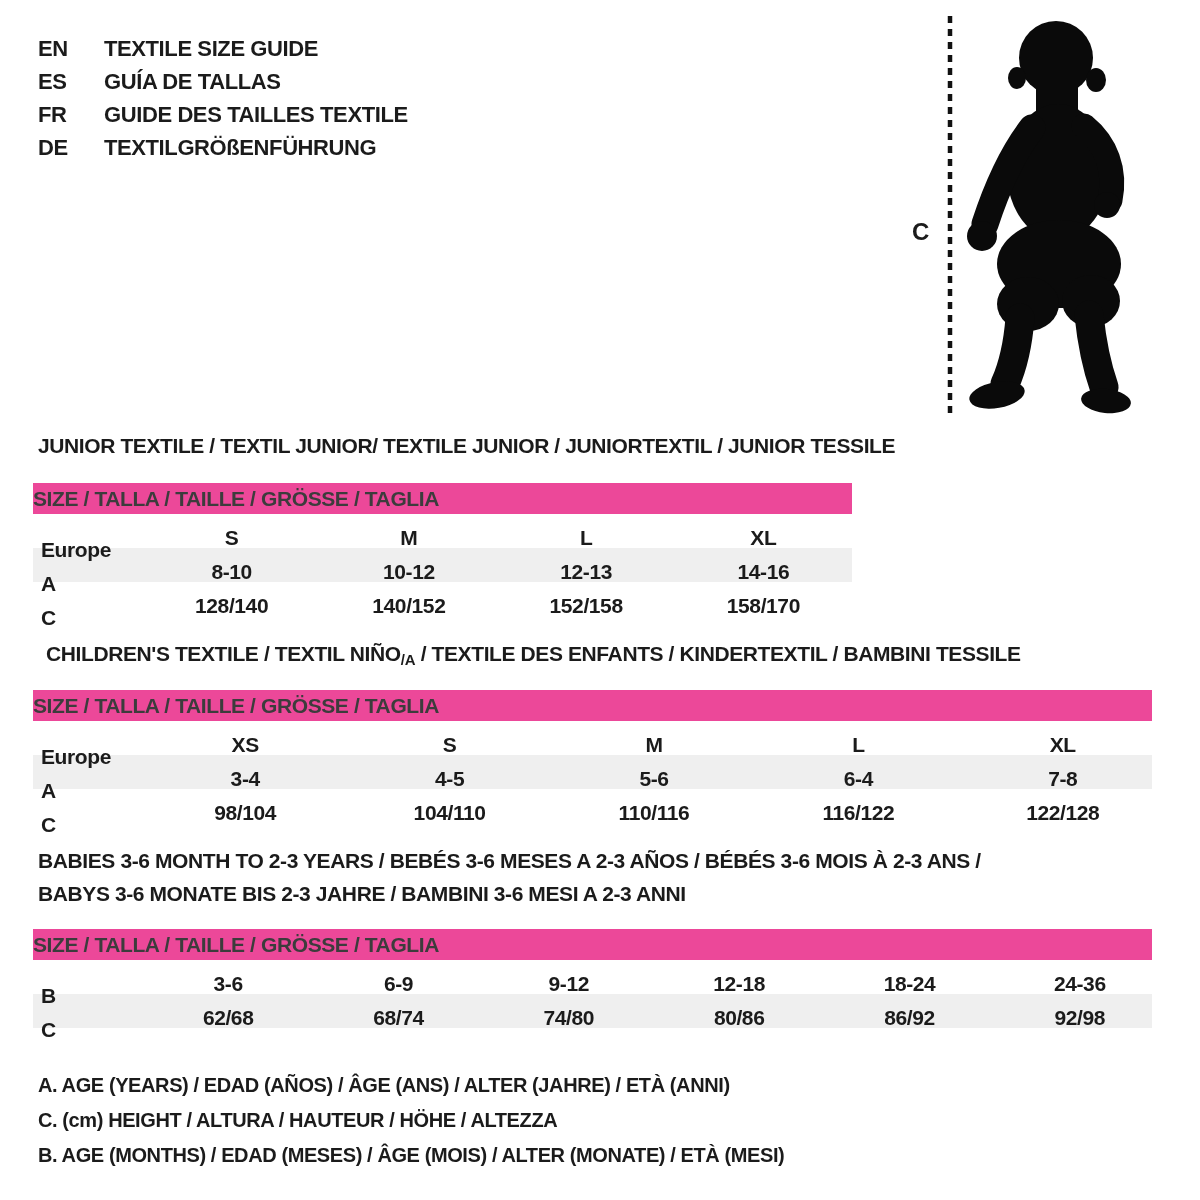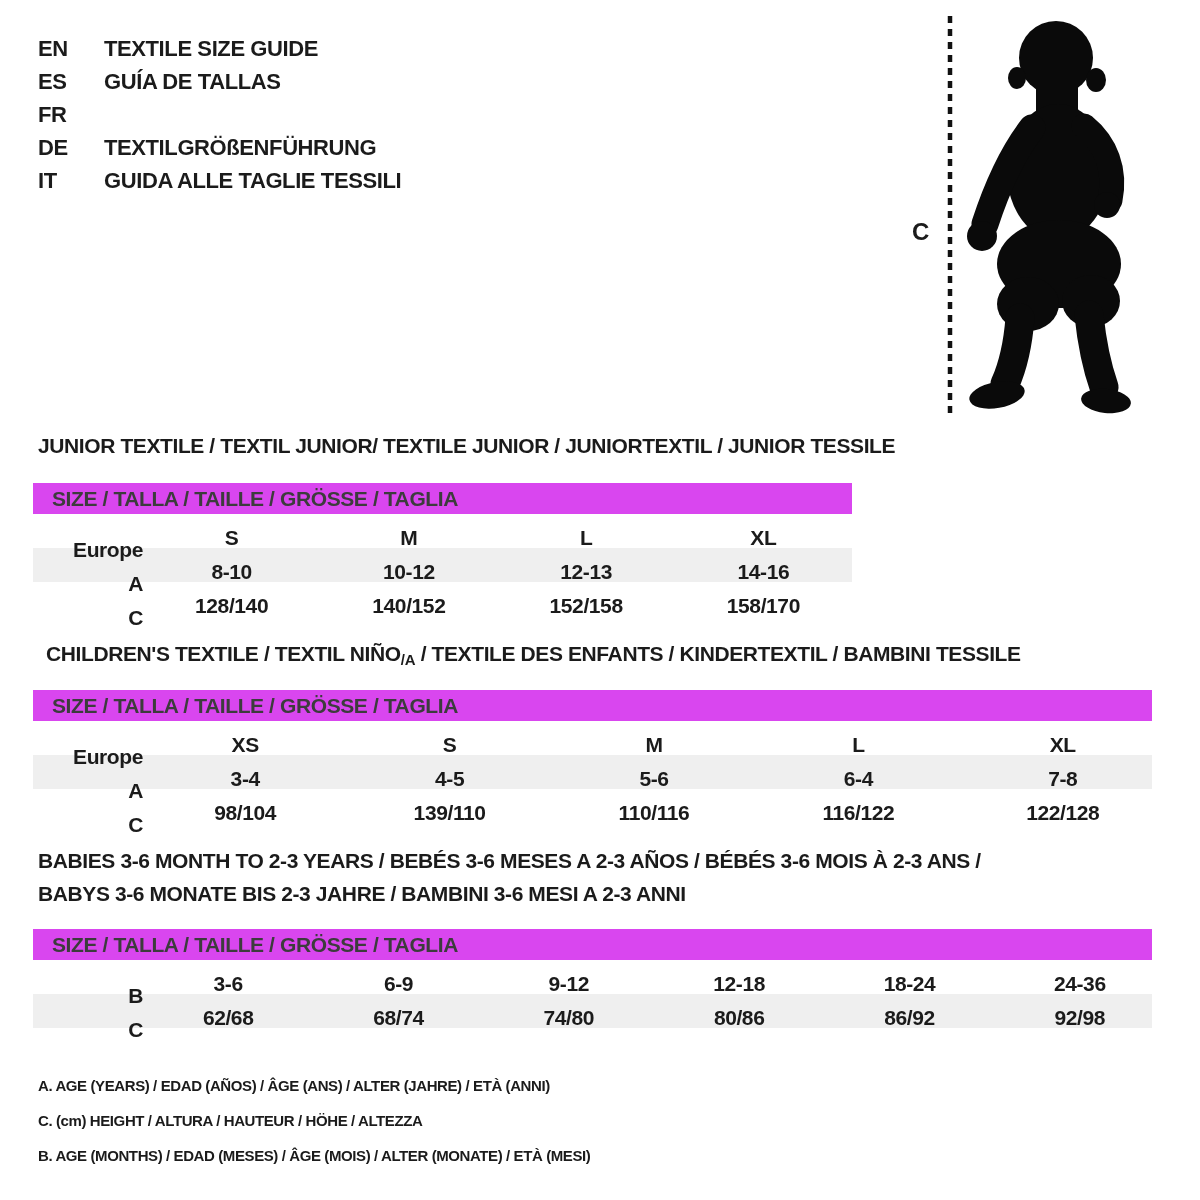--- a/index.html
+++ b/index.html
@@ -14,56 +14,53 @@
   .lang-row{display:flex;height:33px;align-items:center;font-size:22px;}
   .lang-code{width:66px;}
   .lang-title{white-space:nowrap;}
   
   .c-label{position:absolute;left:912px;top:218px;font-size:24px;}
   
   .sec-heading{position:absolute;font-size:21px;white-space:nowrap;}
   .sub-note{font-size:15px;position:relative;top:4px;letter-spacing:-0.2px;}
   
   .table{position:absolute;}
-  .band{height:31px;background:#d946ef;color:#3c3c3c;font-size:21px;line-height:31px;padding-left:19px;white-space:nowrap;}
+  .band{height:31px;background:#ec4899;color:#3c3c3c;font-size:21px;line-height:31px;padding-left:0;white-space:nowrap;}
   .trow{display:grid;height:34px;align-items:center;font-size:21px;}
   .trow.shaded{background:#efefef;}
   .cols4{grid-template-columns:110px repeat(4,1fr);}
   .cols5{grid-template-columns:110px repeat(5,1fr);}
   .cols6{grid-template-columns:110px repeat(6,1fr);}
   .cell{text-align:center;white-space:nowrap;}
-  .cell.rlabel{text-align:right;padding-left:8px;margin-top:24px;}
+  .cell.rlabel{text-align:left;padding-left:8px;margin-top:24px;}
   
   .legend{position:absolute;left:38px;top:1068px;}
-  .legend-line{height:35px;line-height:35px;font-size:15px;white-space:nowrap;}
+  .legend-line{height:35px;line-height:35px;font-size:20px;white-space:nowrap;}
 </style>
 </head>
 <body>
 
 <div class="canvas">
 
   <div class="lang-list">
     <div class="lang-row">
       <span class="lang-code">EN</span>
       <span class="lang-title">TEXTILE SIZE GUIDE</span>
     </div>
     <div class="lang-row">
       <span class="lang-code">ES</span>
       <span class="lang-title">GUÍA DE TALLAS</span>
     </div>
     <div class="lang-row">
       <span class="lang-code">FR</span>
+      <span class="lang-title">GUIDE DES TAILLES TEXTILE</span>
     </div>
     <div class="lang-row">
       <span class="lang-code">DE</span>
       <span class="lang-title">TEXTILGRÖßENFÜHRUNG</span>
-    </div>
-    <div class="lang-row">
-      <span class="lang-code">IT</span>
-      <span class="lang-title">GUIDA ALLE TAGLIE TESSILI</span>
     </div>
   </div>
 
   <svg class="abs" style="left:945px;top:14px;" width="10" height="404">
     <line x1="5" y1="2" x2="5" y2="402" stroke="#111111" stroke-width="4.5" stroke-dasharray="7 6"></line>
   </svg>
 
   <div class="c-label">C</div>
 
   <svg class="abs" style="left:958px;top:12px;" width="180" height="402" viewBox="0 0 180 402">
@@ -128,21 +125,21 @@
       <div class="cell rlabel">A</div>
       <div class="cell">3-4</div>
       <div class="cell">4-5</div>
       <div class="cell">5-6</div>
       <div class="cell">6-4</div>
       <div class="cell">7-8</div>
     </div>
     <div class="trow cols5">
       <div class="cell rlabel">C</div>
       <div class="cell">98/104</div>
-      <div class="cell">139/110</div>
+      <div class="cell">104/110</div>
       <div class="cell">110/116</div>
       <div class="cell">116/122</div>
       <div class="cell">122/128</div>
     </div>
   </div>
 
   <div class="sec-heading" style="left:38px;top:849px;">BABIES 3-6 MONTH TO 2-3 YEARS / BEBÉS 3-6 MESES A 2-3 AÑOS / BÉBÉS 3-6 MOIS À 2-3 ANS /</div>
   <div class="sec-heading" style="left:38px;top:882px;">BABYS 3-6 MONATE BIS 2-3 JAHRE / BAMBINI 3-6 MESI A 2-3 ANNI</div>
   <div class="table" style="left:33px;top:929px;width:1132px;">
     <div class="band">SIZE / TALLA / TAILLE / GRÖSSE / TAGLIA</div>

